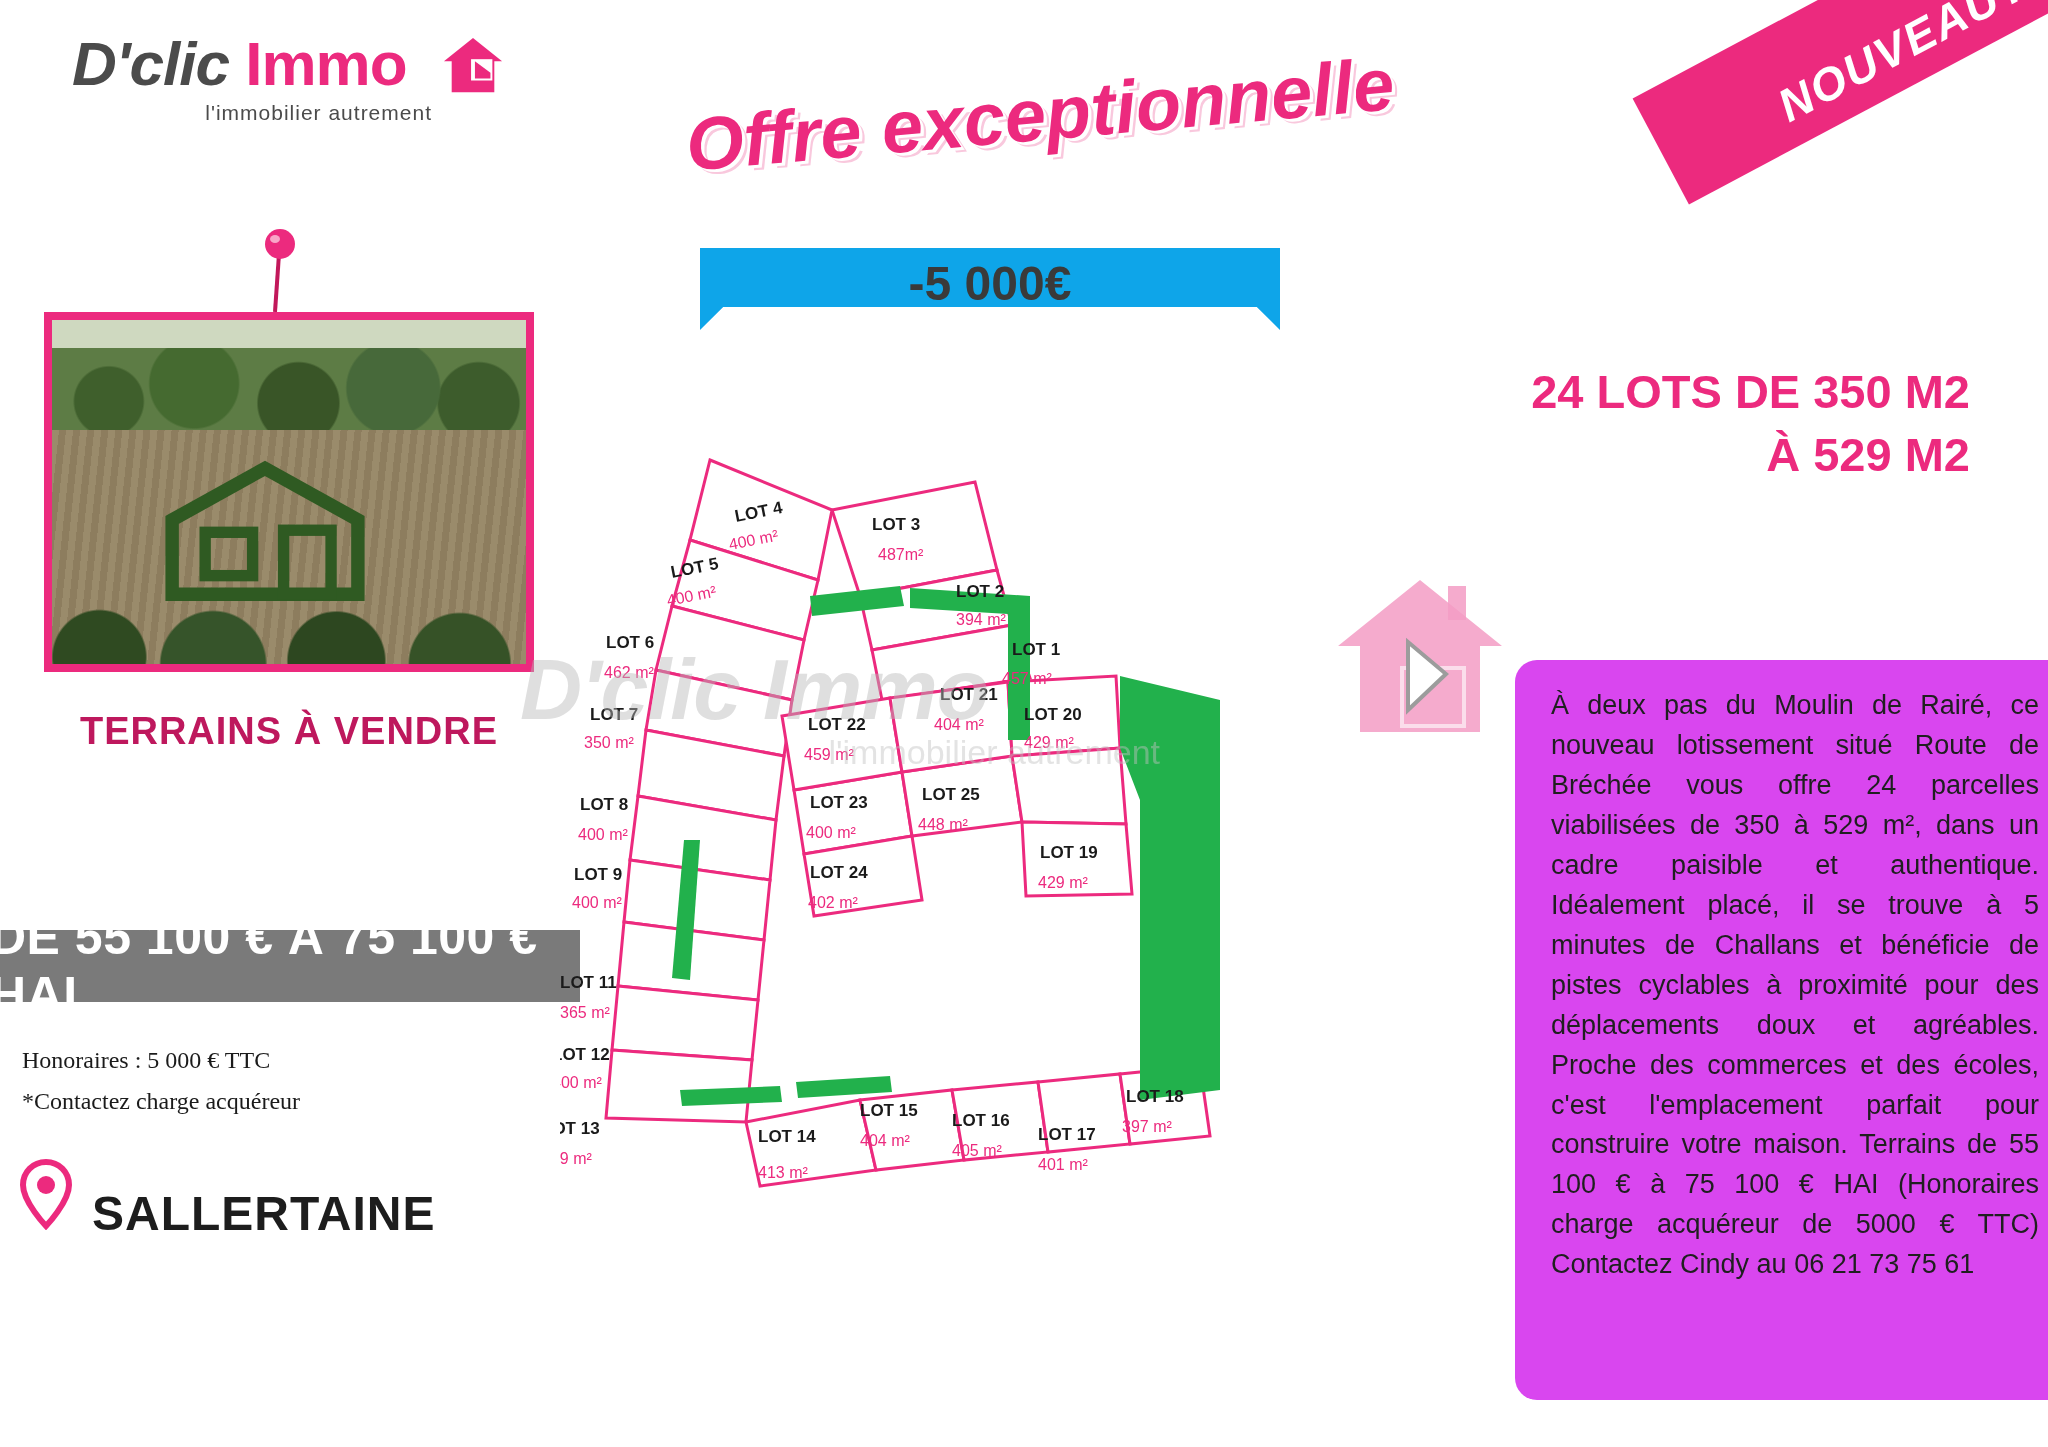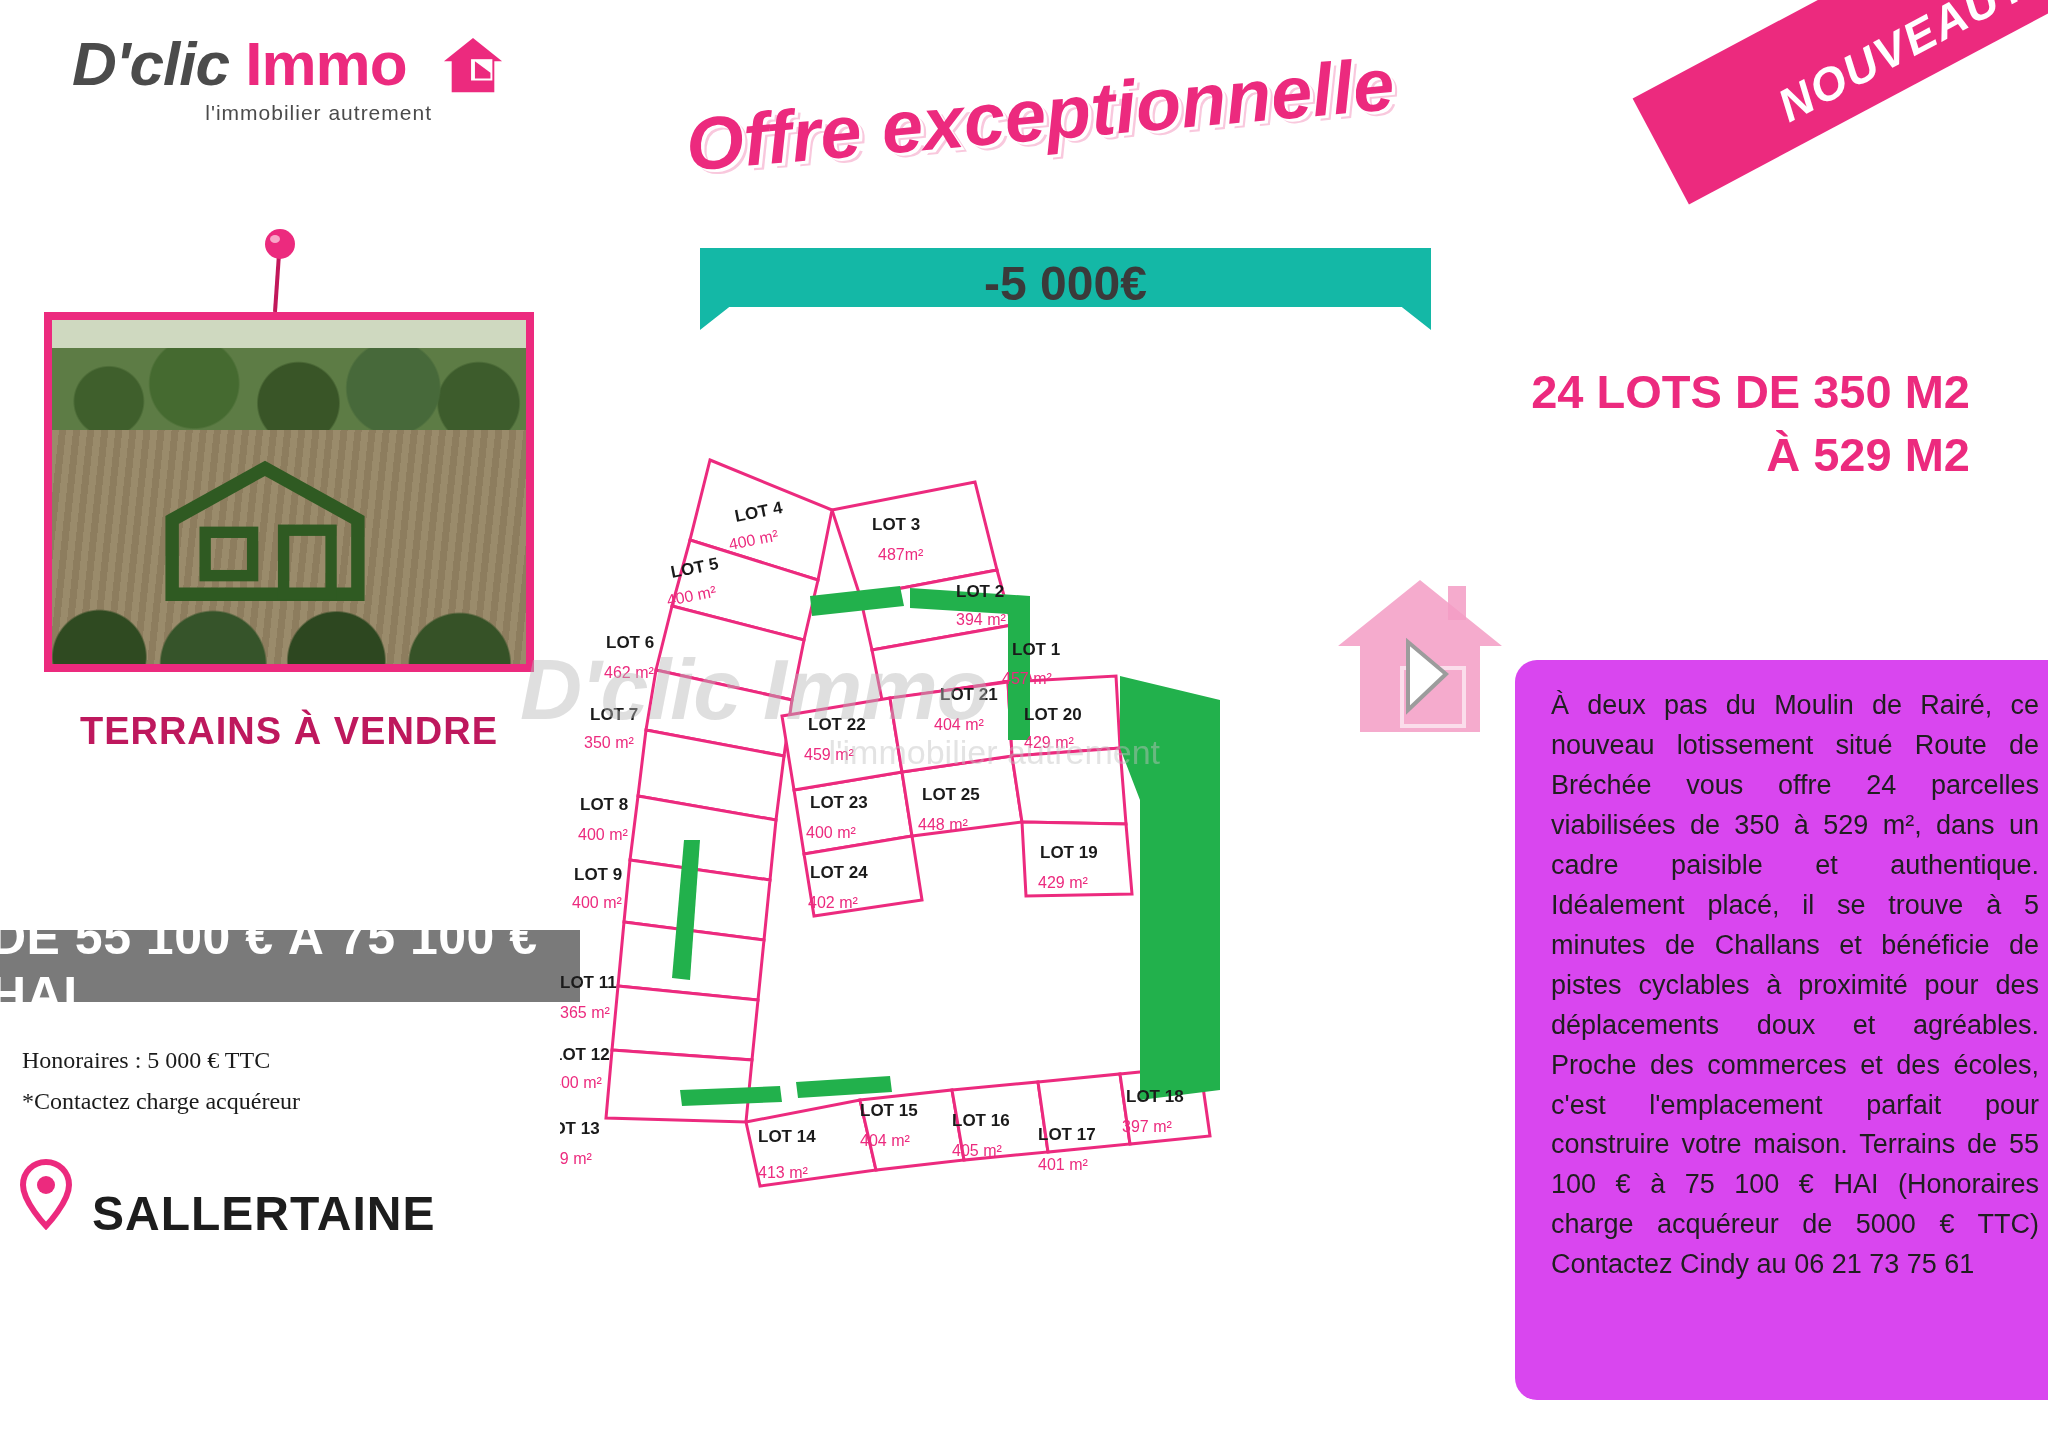--- a/index.html
+++ b/index.html
@@ -86,23 +86,23 @@
     font-style: italic;
     color: #ec2a7e;
     transform: rotate(-5deg);
     text-shadow: 3px 3px 0 #ffffff, 5px 5px 0 #f9c8dd;
     white-space: nowrap;
   }
   .price-banner {
     position: absolute;
     left: 700px;
     top: 248px;
-    width: 731px;
+    width: 580px;
     height: 82px;
-    background: #14b8a6;
+    background: #0ea5e9;
     display: flex;
     align-items: center;
     justify-content: center;
     clip-path: polygon(0 0, 100% 0, 100% 100%, 96% 72%, 4% 72%, 0 100%);
     text-align: center;
   }
   .price-banner span {
     font-size: 48px;
     font-weight: bold;
     color: #3a3a3a;

